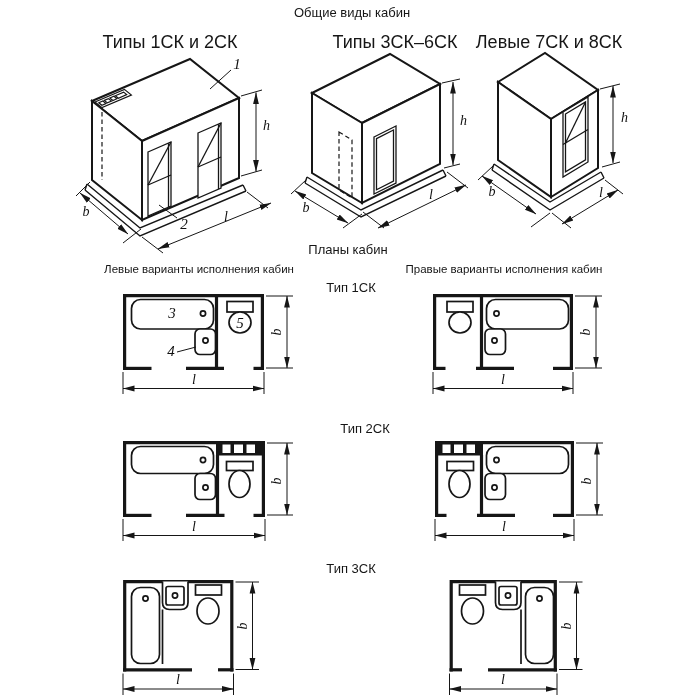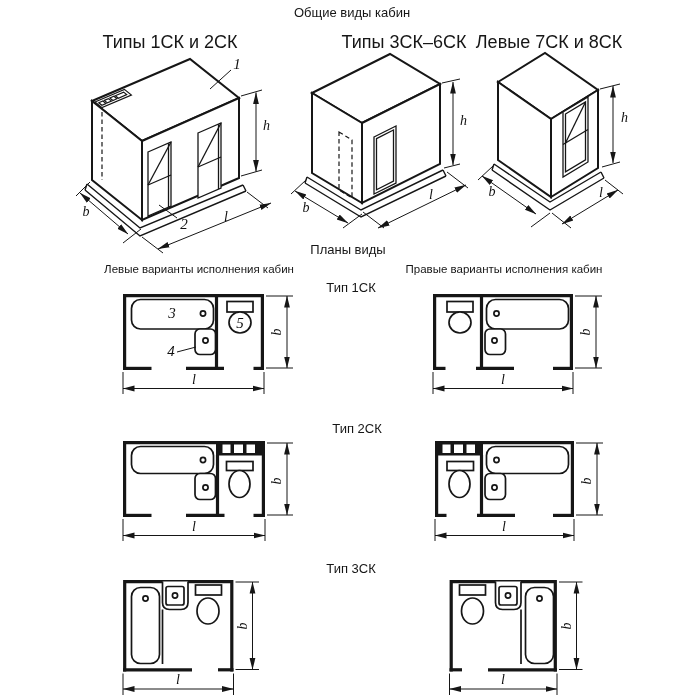--- a/index.html
+++ b/index.html
@@ -30,27 +30,27 @@
   <svg width="0" height="0">
     <defs>
       <marker id="arr" viewBox="0 0 12 8" refX="11.5" refY="4" markerWidth="12" markerHeight="8" orient="auto-start-reverse" markerUnits="userSpaceOnUse">
         <path d="M11.8,4 L0,1.1 L0,6.9 Z" fill="#161616"></path>
       </marker>
     </defs>
   </svg>
 
   <div class="lbl t-main" style="left:352px;top:5px">Общие виды кабин</div>
   <div class="lbl t-sub" style="left:170px;top:32px">Типы 1СК и 2СК</div>
-  <div class="lbl t-sub" style="left:404px;top:32px">Типы 3СК–6СК</div>
+  <div class="lbl t-sub" style="left:395px;top:32px">Типы 3СК–6СК</div>
   <div class="lbl t-sub" style="left:549px;top:32px">Левые 7СК и 8СК</div>
-  <div class="lbl t-main" style="left:348px;top:242px">Планы виды</div>
+  <div class="lbl t-main" style="left:348px;top:242px">Планы кабин</div>
   <div class="lbl t-head" style="left:504px;top:263px">Правые варианты исполнения кабин</div>
   <div class="lbl t-head" style="left:199px;top:263px">Левые варианты исполнения кабин</div>
   <div class="lbl t-type" style="left:351px;top:280px">Тип 1СК</div>
-  <div class="lbl t-type" style="left:357px;top:421px">Тип 2СК</div>
+  <div class="lbl t-type" style="left:365px;top:421px">Тип 2СК</div>
   <div class="lbl t-type" style="left:351px;top:561px">Тип 3СК</div>
 
   <svg style="left:60px;top:48px" width="237" height="202" viewBox="60 48 237 202">
     <g>
       <polygon class="edge" points="92,101 190,59 239,98 142,141"></polygon>
       <polygon class="edge" points="92,101 142,141 142,220 92,180"></polygon>
       <polygon class="edge" points="142,141 239,98 239,178 142,220"></polygon>
       <line class="dash" x1="102" y1="112" x2="102" y2="180"></line>
     </g>
     <g class="ln" stroke-width="1.2">

